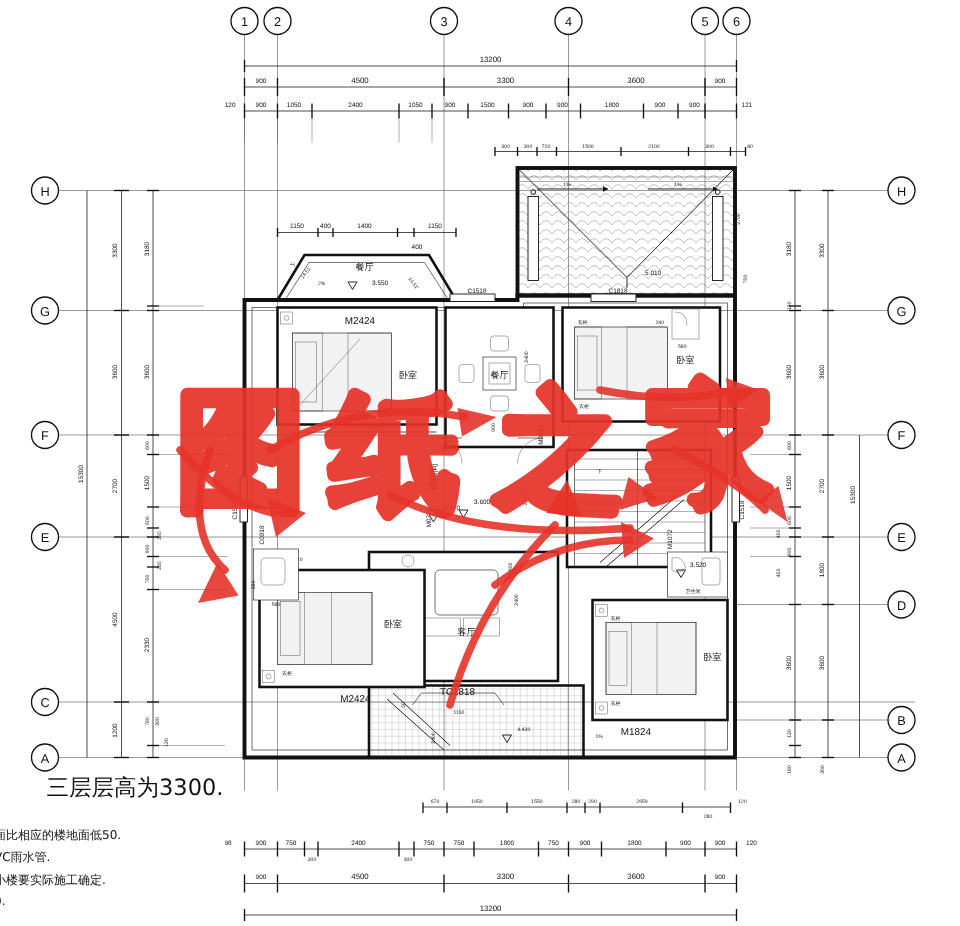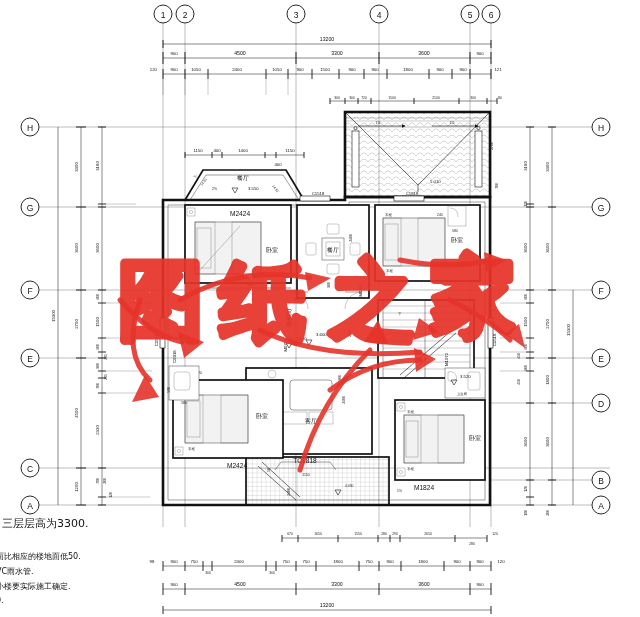--- a/index.html
+++ b/index.html
@@ -24,21 +24,21 @@
   .fillg{fill:#f2f2f2;}
   .txt{font-size:5.2px;fill:#111;font-family:"Liberation Sans",sans-serif;}
   .txt-s{font-size:4.3px;fill:#111;font-family:"Liberation Sans",sans-serif;}
   .txt-xs{font-size:3.4px;fill:#222;font-family:"Liberation Sans",sans-serif;}
   .txt-lbl{font-size:6.6px;fill:#111;font-family:"Liberation Sans",sans-serif;}
   .txt-room{font-size:6px;fill:#111;font-family:"DejaVu Sans",sans-serif;}
   .txt-ax{font-size:8.5px;fill:#111;font-family:"Liberation Sans",sans-serif;}
   .mid{text-anchor:middle;}
   .end{text-anchor:end;}
   .note{position:absolute;font-family:"DejaVu Sans",sans-serif;font-size:8px;color:#111;white-space:nowrap;}
-  .note-big{font-size:11px;}
+  .note-big{font-size:15px;margin-left:29px;}
   #wm{position:absolute;left:0;top:0;width:640px;height:617px;pointer-events:none;}
   .wmch{
     font-family:"DejaVu Sans",sans-serif;
     font-weight:bold;font-size:86px;
     fill:none;stroke:#e6332a;stroke-width:6.5;
     stroke-linecap:round;stroke-linejoin:round;opacity:.93;
   }
   .arw{stroke:#e6332a;stroke-width:5;fill:none;stroke-linecap:round;opacity:.9;}
   .arwh{fill:#e6332a;opacity:.9;}
 </style>

